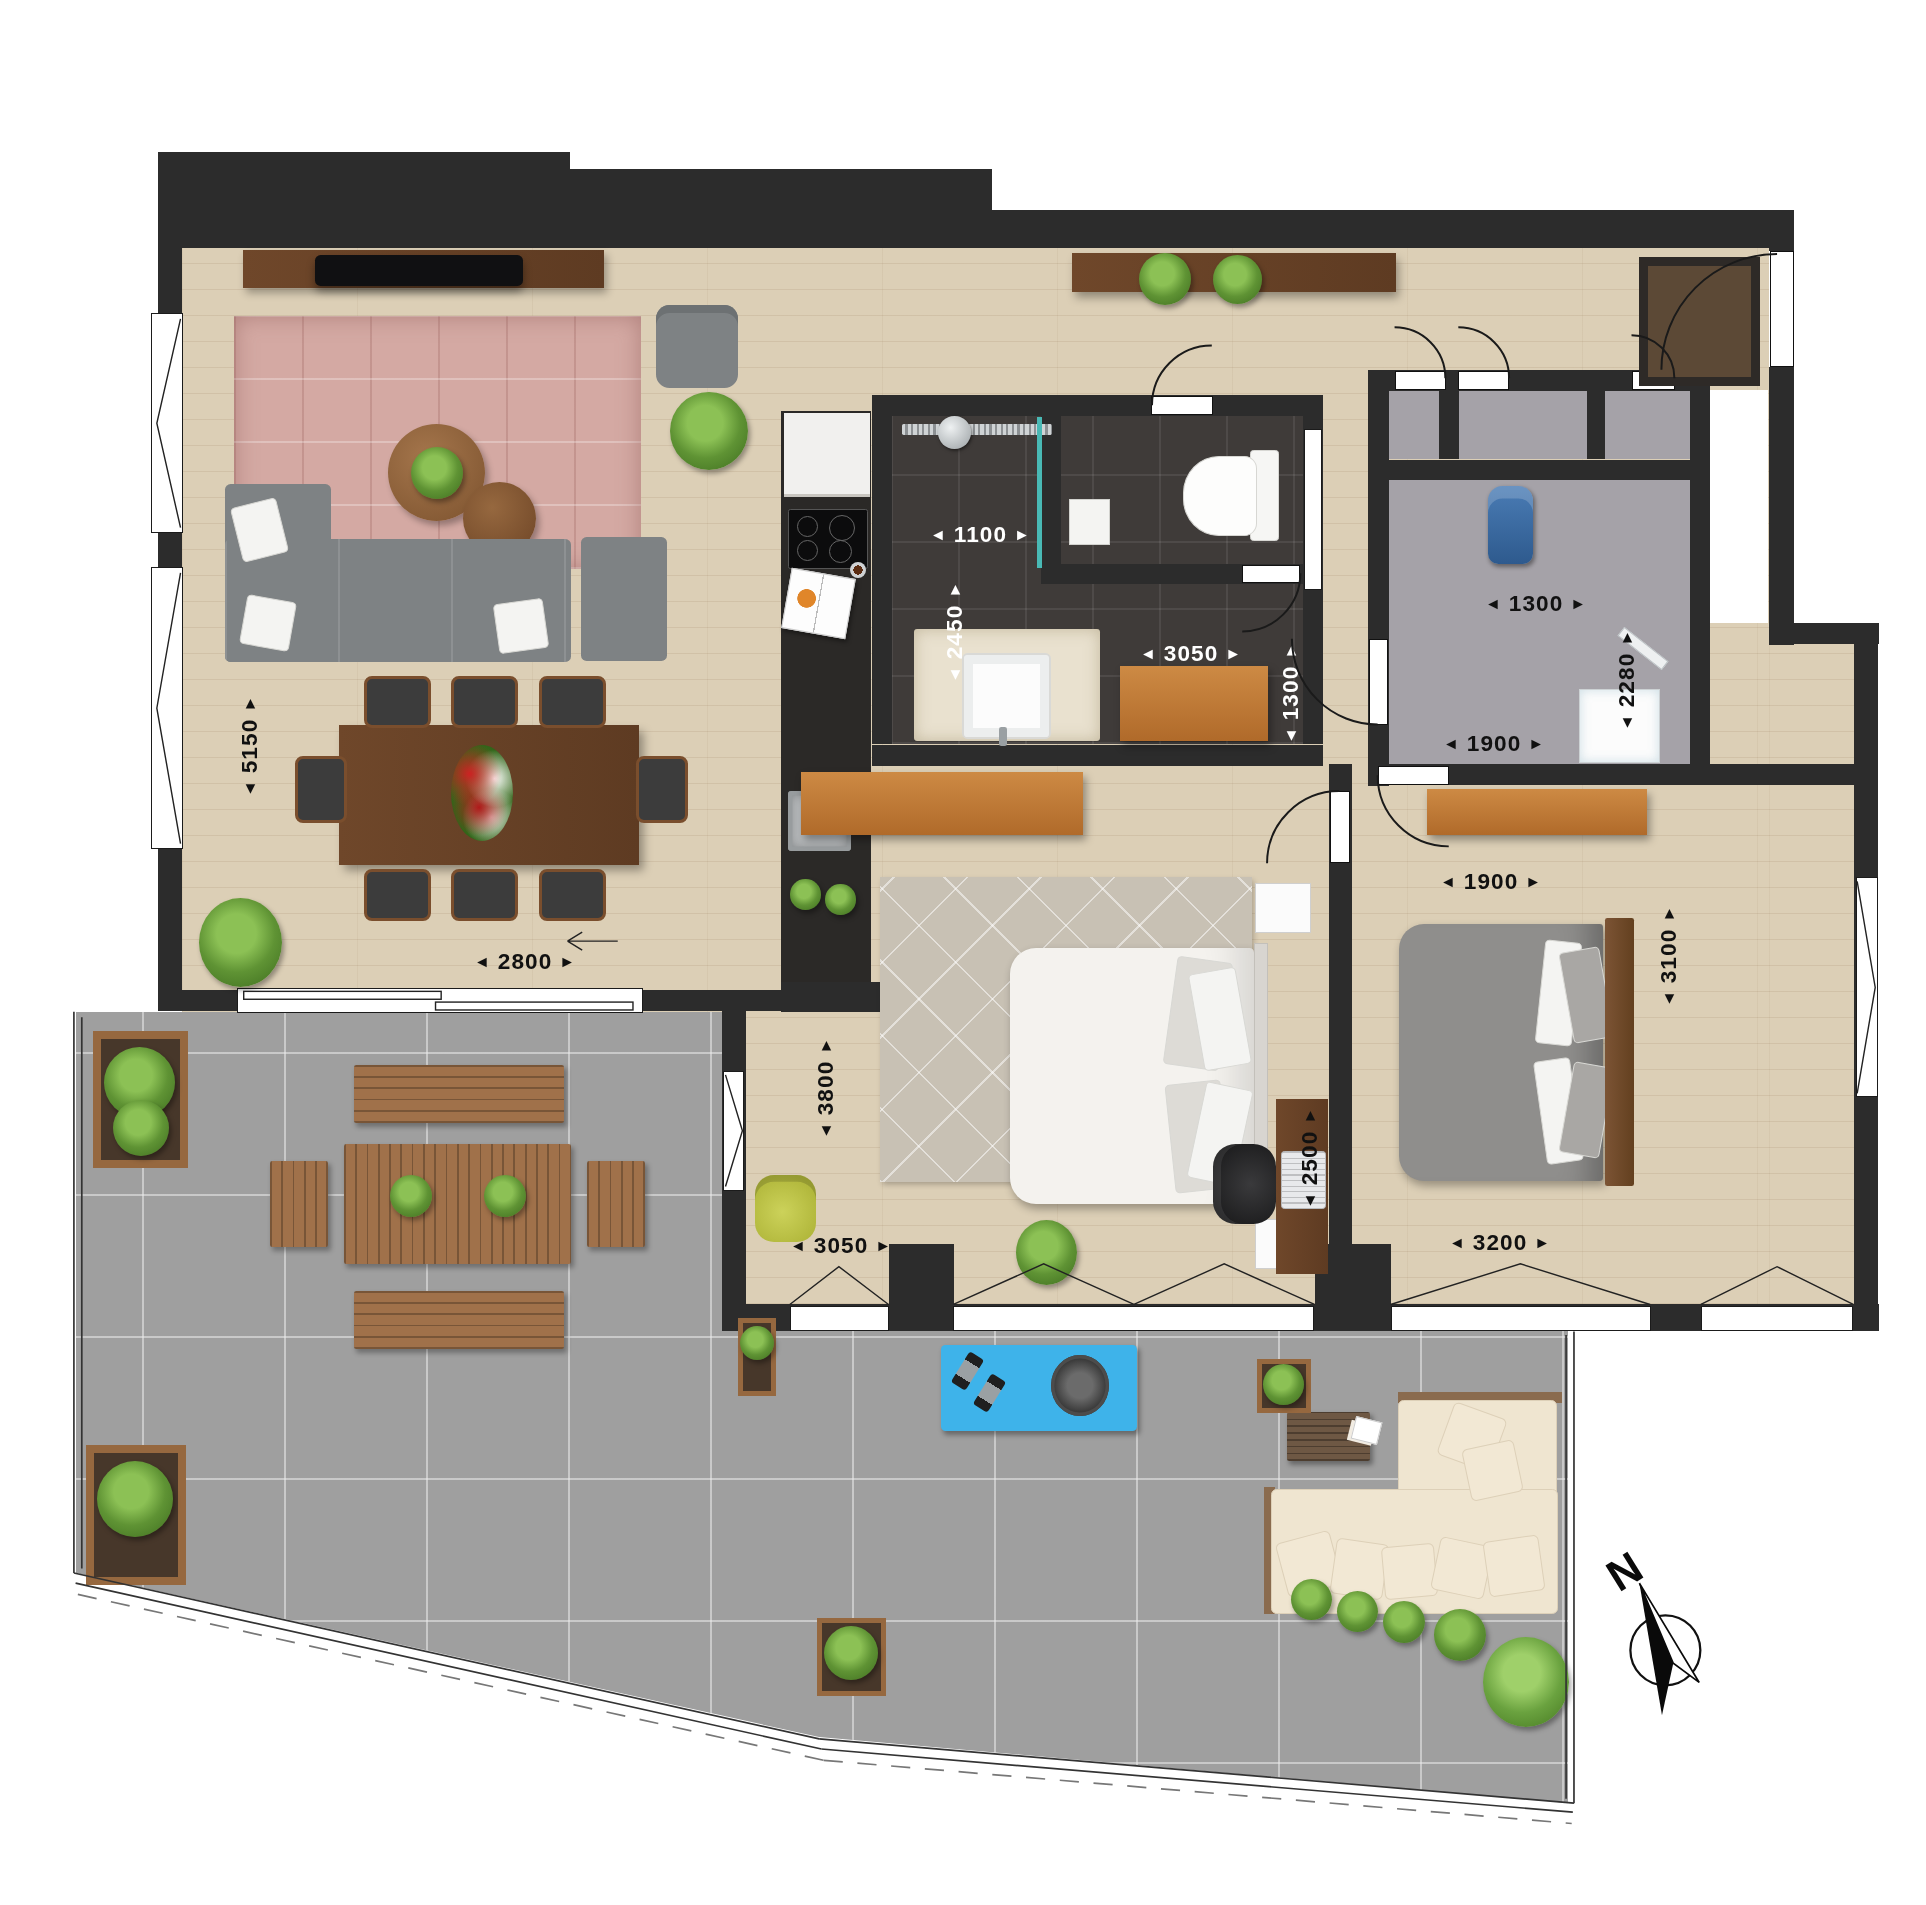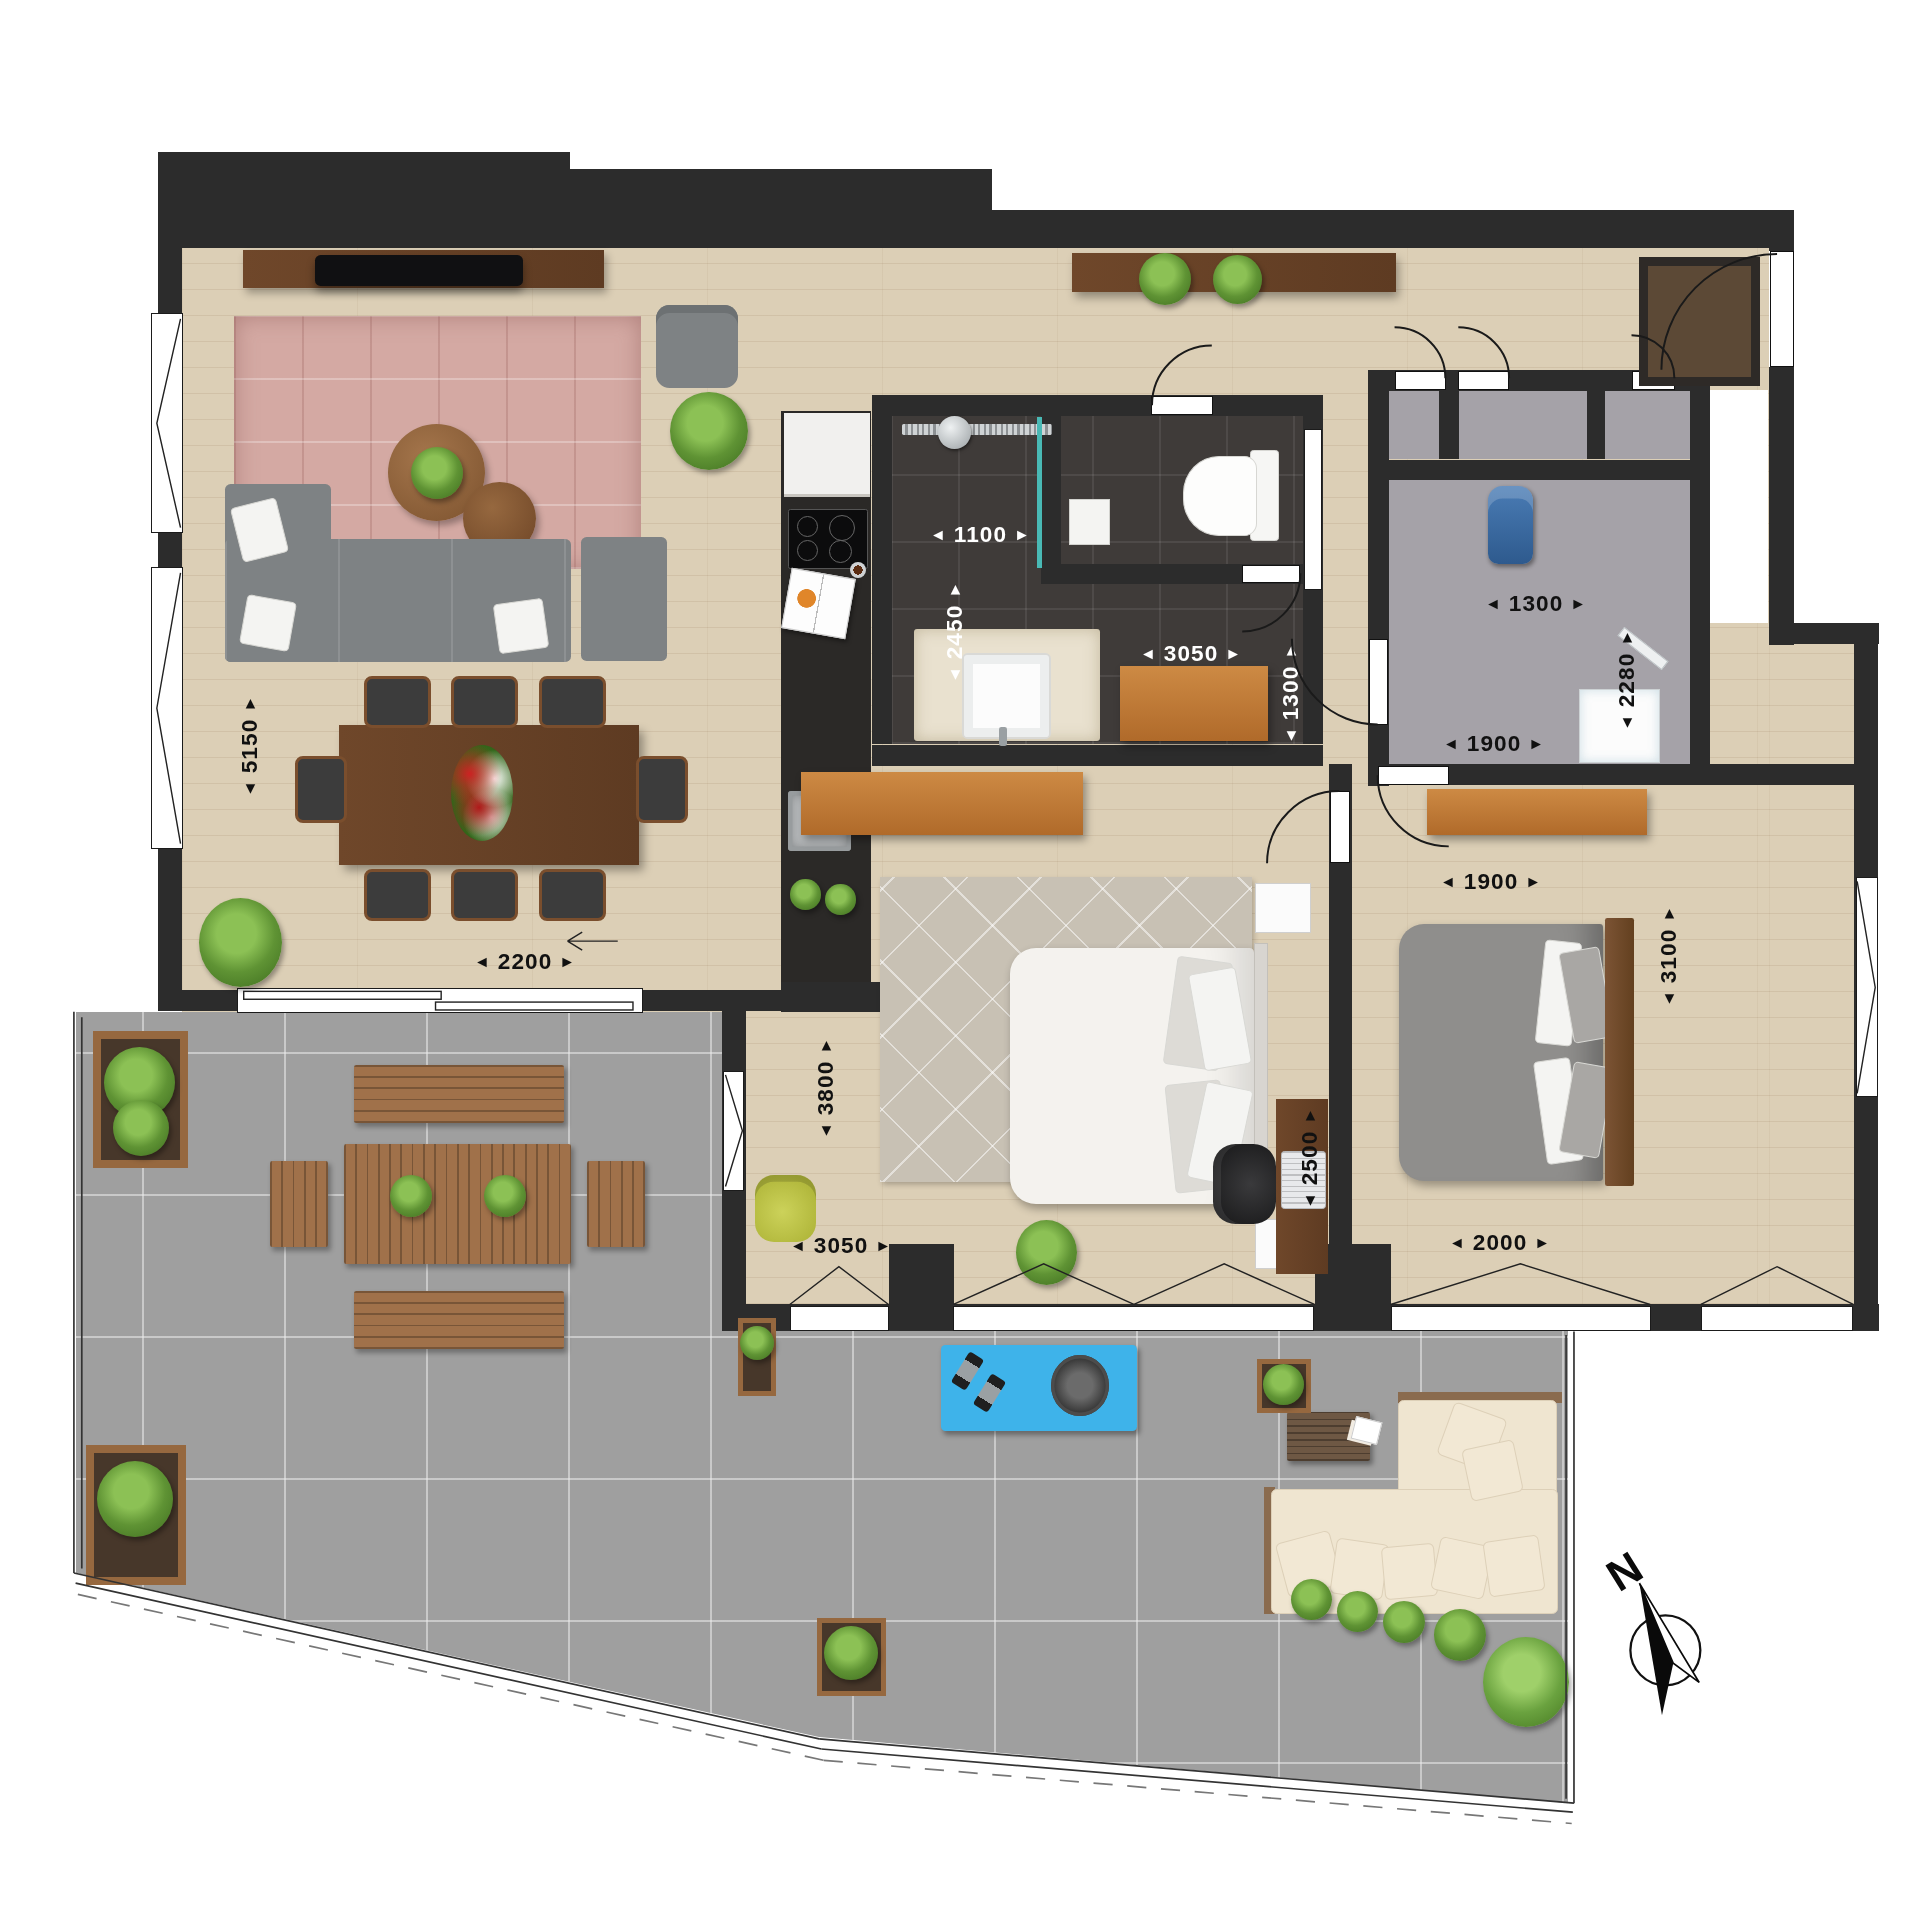--- a/index.html
+++ b/index.html
@@ -247,21 +247,21 @@
   <div class="abs plant" style="left:1483px;top:1637px;width:86px;height:90px;background:radial-gradient(circle at 45% 40%, #9fd06a 0 26%, #6aa23f 55%, #43761f 100%);"></div>
   <div class="abs planter" style="left:817px;top:1618px;width:69px;height:78px;border-width:5.6px;"></div>
   <div class="abs plant" style="left:824px;top:1626px;width:54px;height:54px;"></div>
   <div class="abs planter" style="left:1257px;top:1359px;width:54px;height:54px;border-width:5.6px;"></div>
   <div class="abs plant" style="left:1263px;top:1364px;width:41px;height:41px;"></div>
 
   <div class="dim v" style="left:199px;top:733px;">
       <span>5150</span>
     </div>
   <div class="dim" style="left:474px;top:949px;">
-      <span>2200</span>
+      <span>2800</span>
     </div>
   <div class="dim light" style="left:930px;top:522px;">
       <span>1100</span>
     </div>
   <div class="dim v light" style="left:904px;top:619px;">
       <span>2450</span>
     </div>
   <div class="dim light" style="left:1140px;top:641px;">
       <span>3050</span>
     </div>
@@ -277,21 +277,21 @@
   <div class="dim" style="left:1443px;top:731px;">
       <span>1900</span>
     </div>
   <div class="dim" style="left:1440px;top:869px;">
       <span>1900</span>
     </div>
   <div class="dim v" style="left:1618px;top:943px;">
       <span>3100</span>
     </div>
   <div class="dim" style="left:1449px;top:1230px;">
-      <span>2000</span>
+      <span>3200</span>
     </div>
   <div class="dim v" style="left:775px;top:1075px;">
       <span>3800</span>
     </div>
   <div class="dim" style="left:790px;top:1233px;">
       <span>3050</span>
     </div>
   <div class="dim v" style="left:1259px;top:1145px;">
       <span>2500</span>
     </div>

